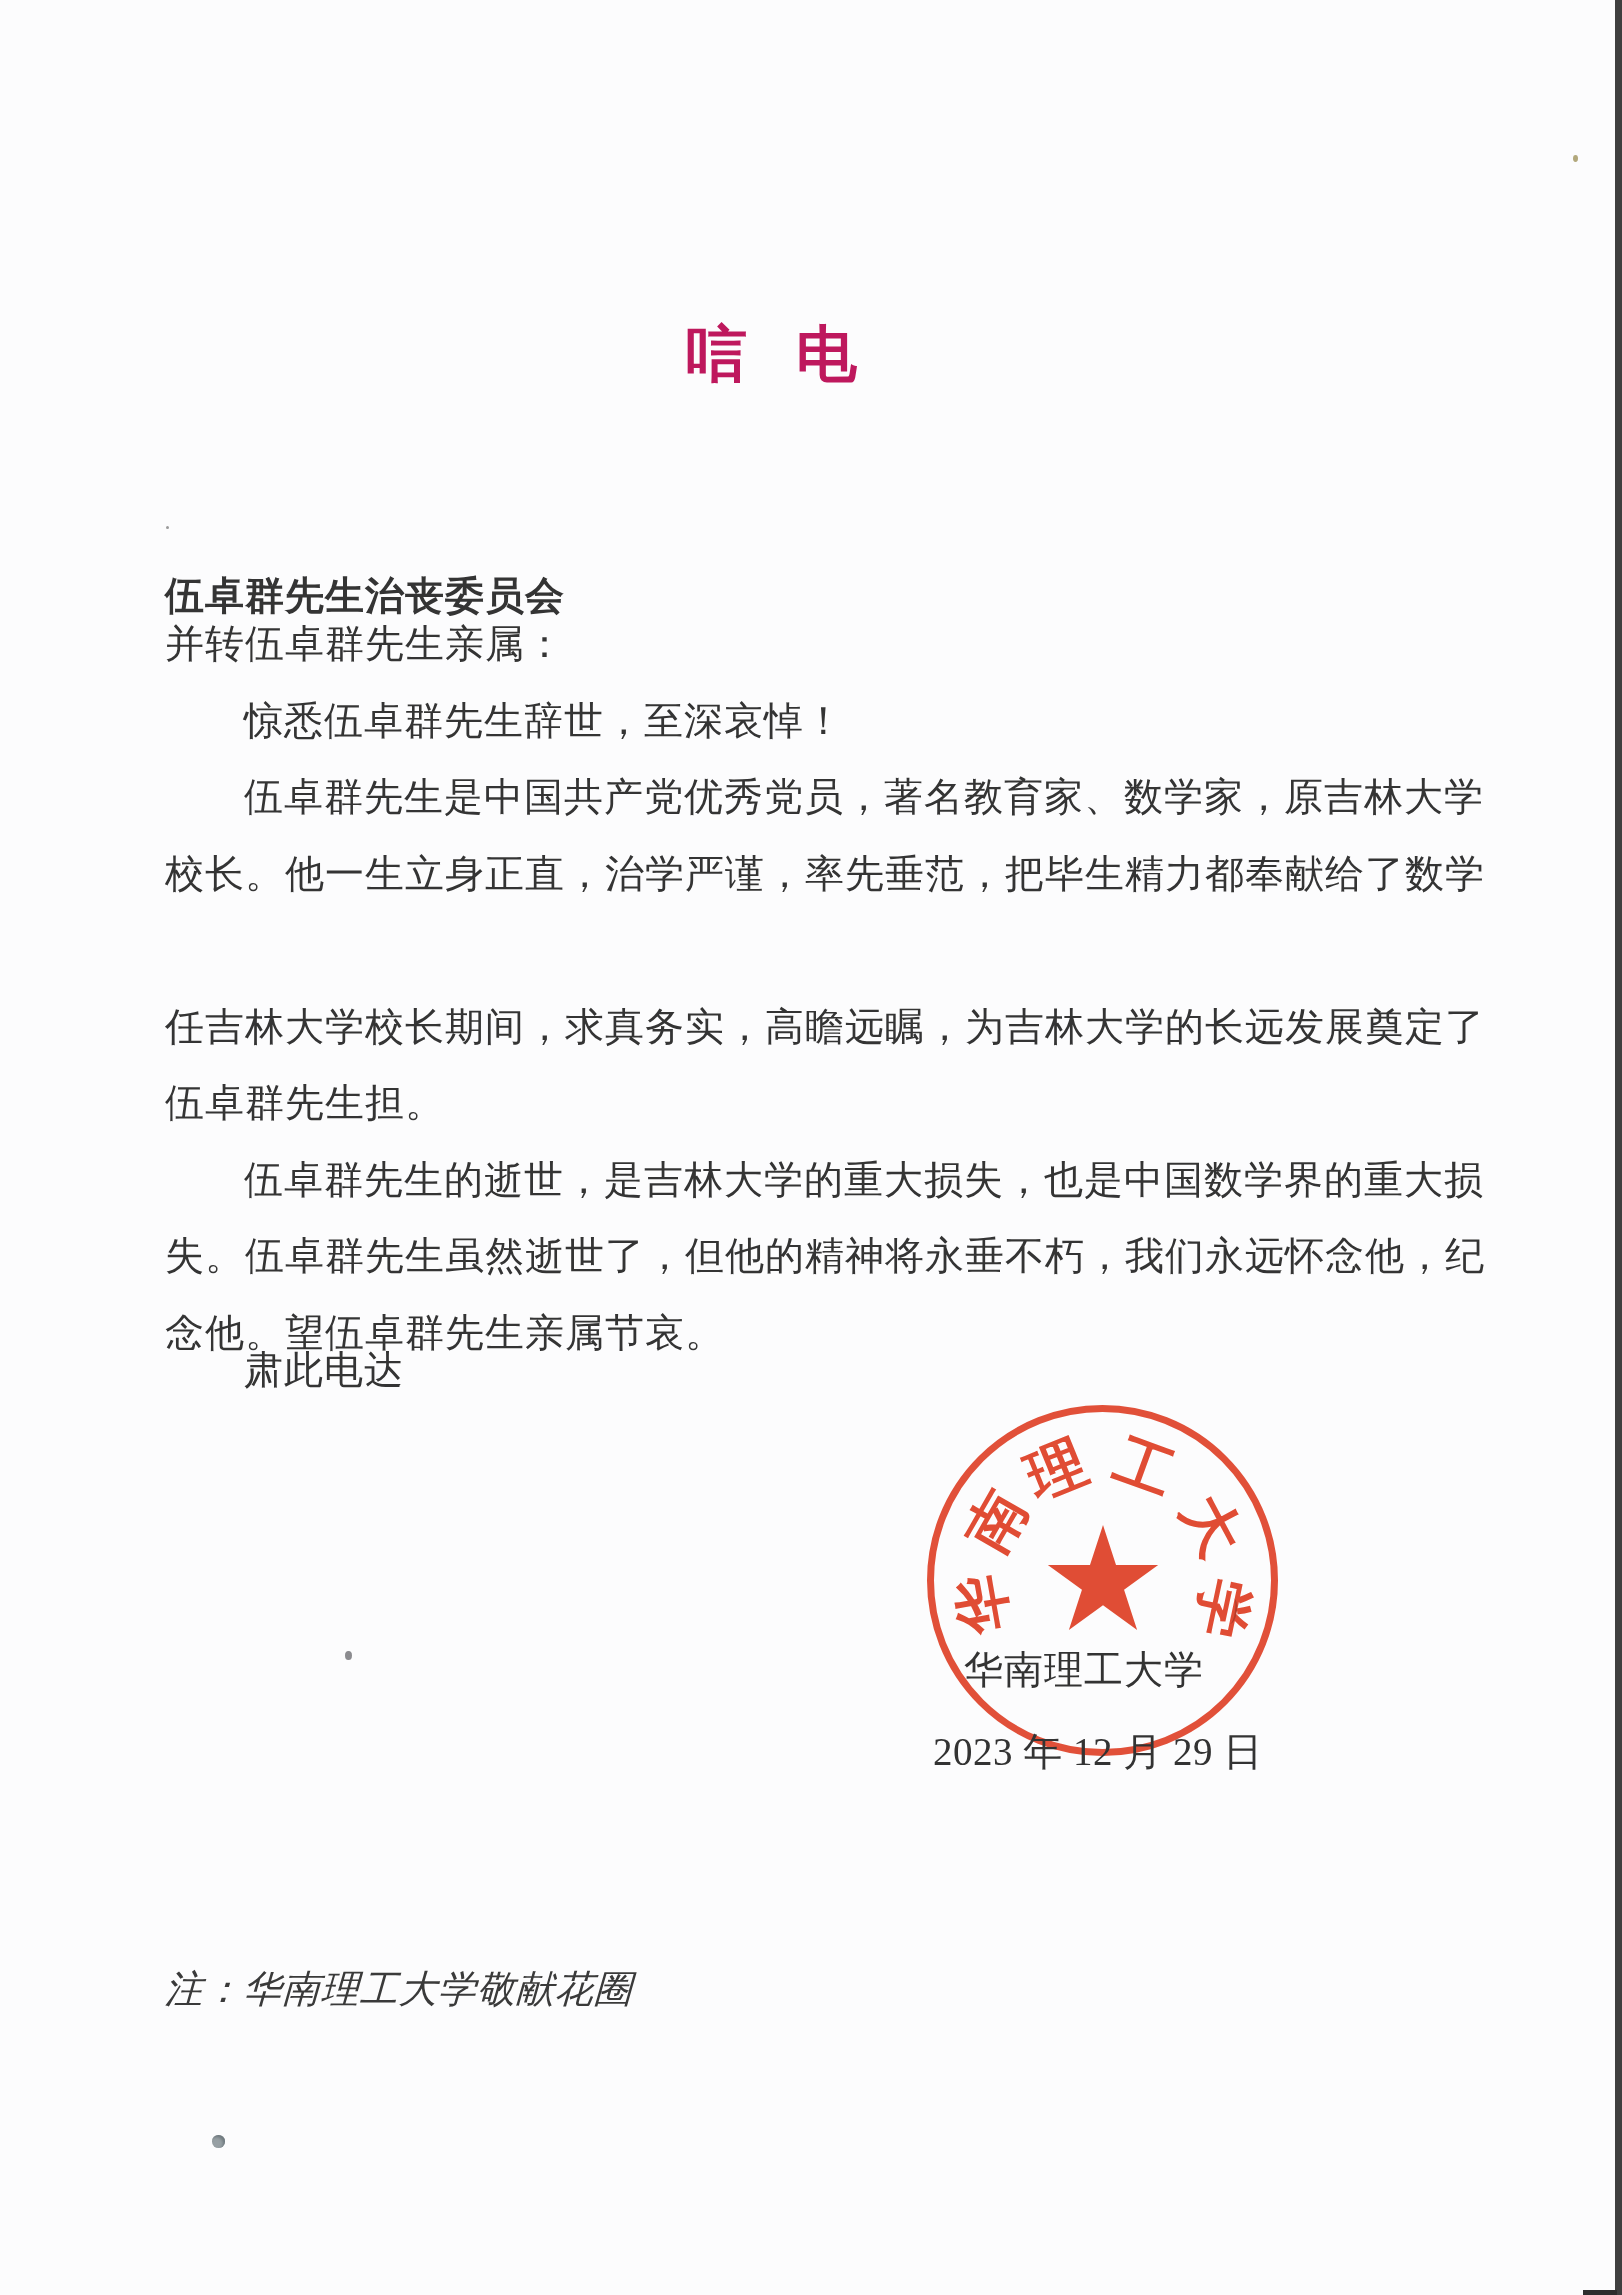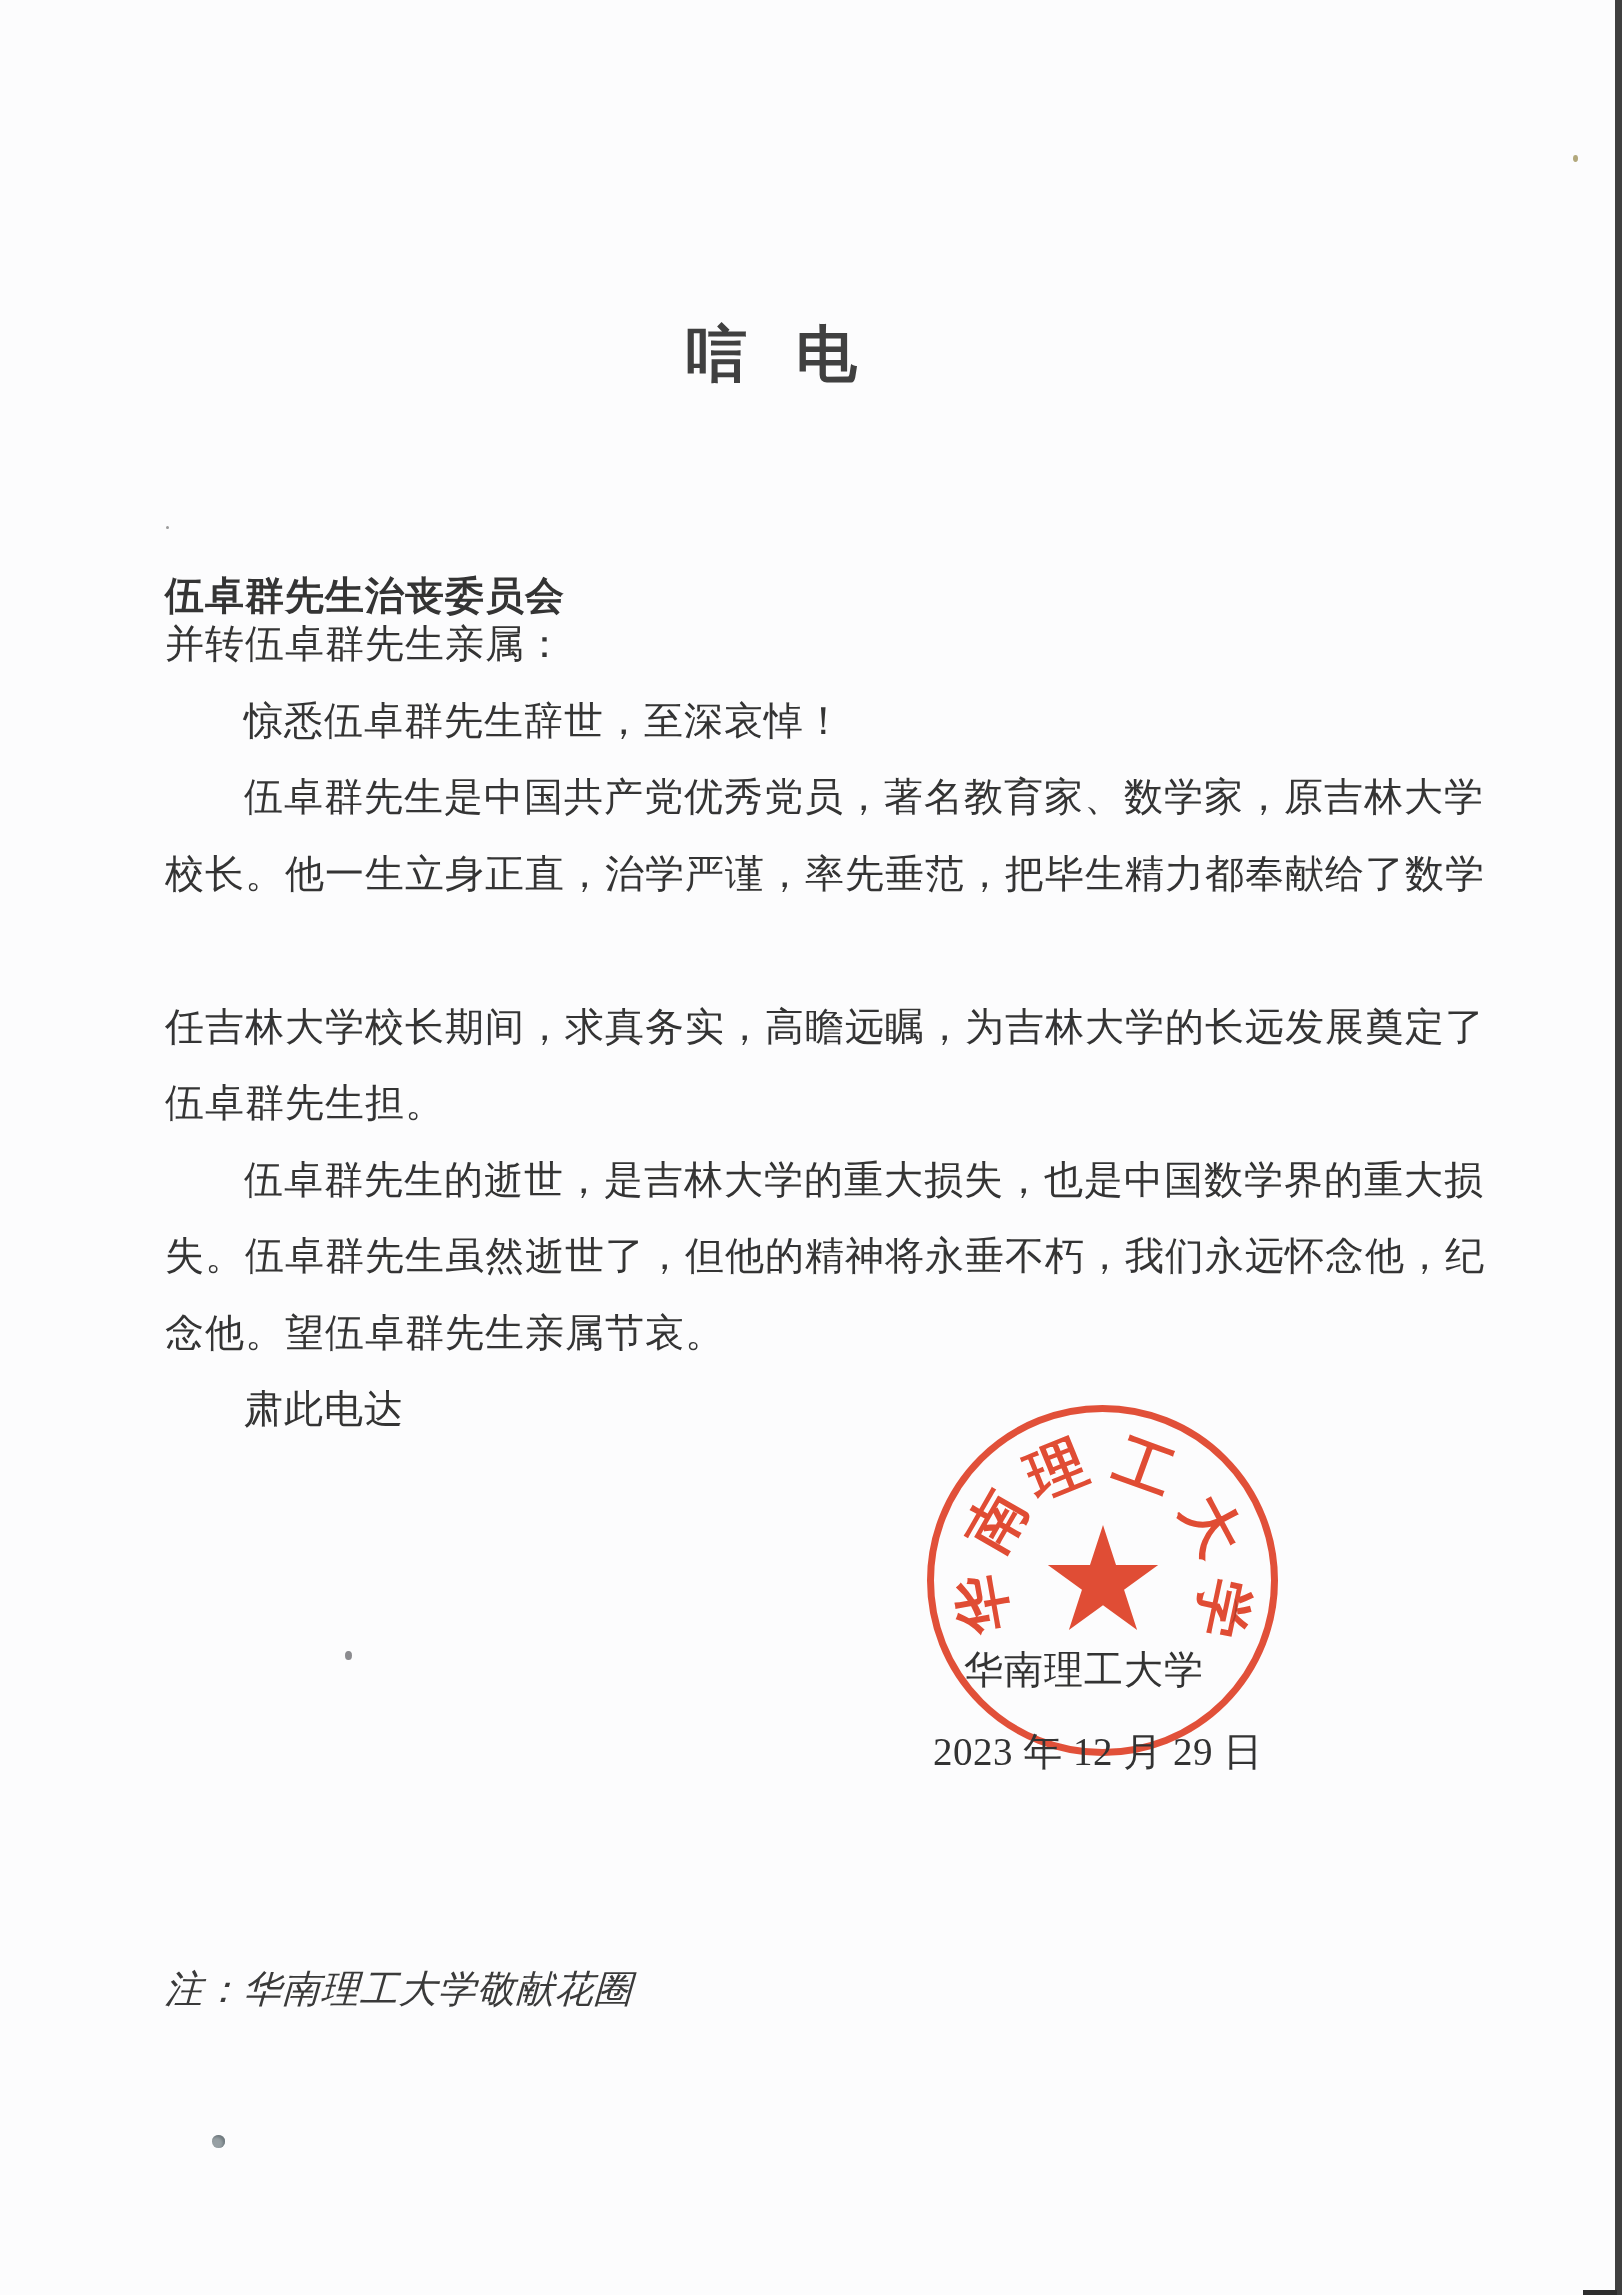--- a/index.html
+++ b/index.html
@@ -17,21 +17,21 @@
     color: #363636;
   }
   
   .title {
     position: absolute;
     left: 686px;
     top: 314px;
     margin: 0;
     font-size: 61px;
     font-weight: 700;
-    color: #404040;
+    color: #be185d;
     white-space: nowrap;
     letter-spacing: 0;
   }
   .title .t2 { margin-left: 49px; }
   
   .line {
     position: absolute;
     left: 165px;
     font-size: 39px;
     line-height: 55px;
@@ -44,21 +44,21 @@
   .l2  { top: 616px; }
   .l3  { top: 693px; }
   .l4  { top: 769px; }
   .l5  { top: 846px; }
   .l6  { top: 922px; }
   .l7  { top: 999px; }
   .l8  { top: 1075px; }
   .l9  { top: 1152px; }
   .l10 { top: 1228px; }
   .l11 { top: 1305px; }
-  .l12 { top: 1381px; }
+  .l12 { top: 1342px; }
   
   .seal {
     position: absolute;
     left: 927px;
     top: 1405px;
     width: 351px;
     height: 351px;
     z-index: 1;
     mix-blend-mode: multiply;
   }

